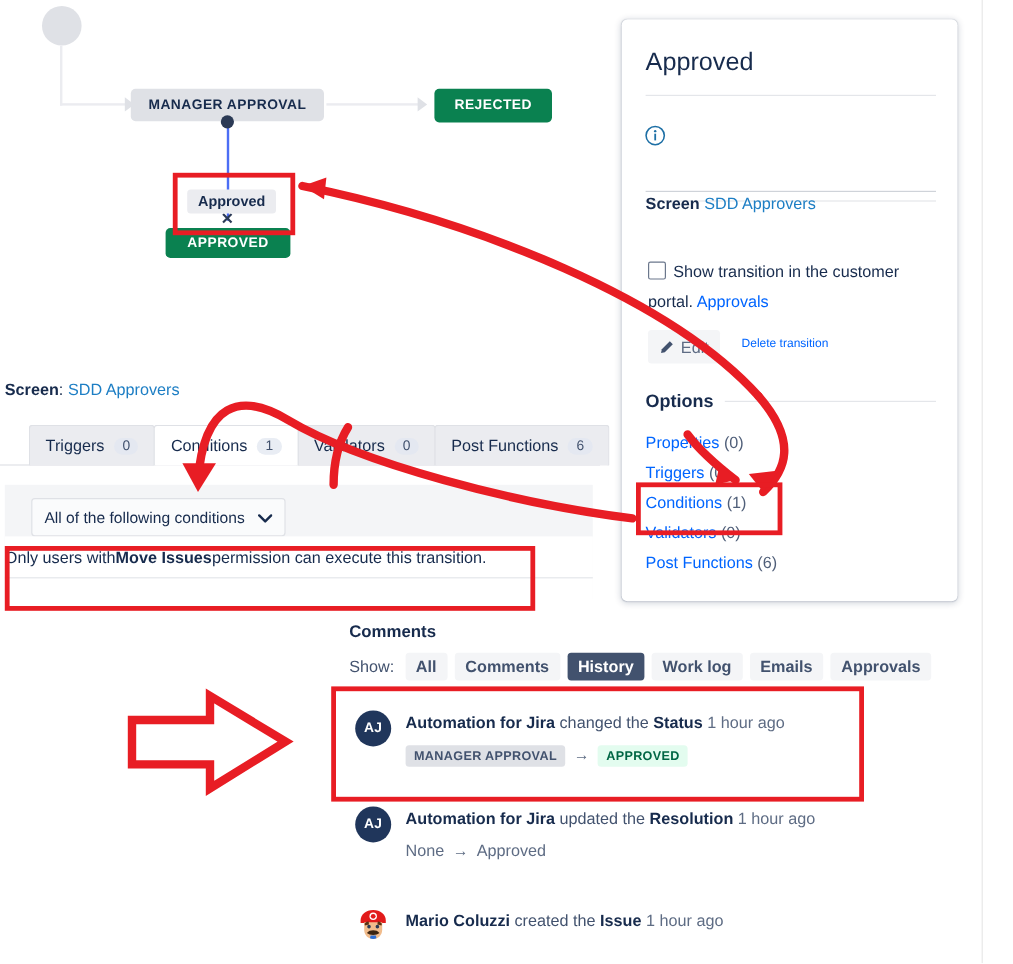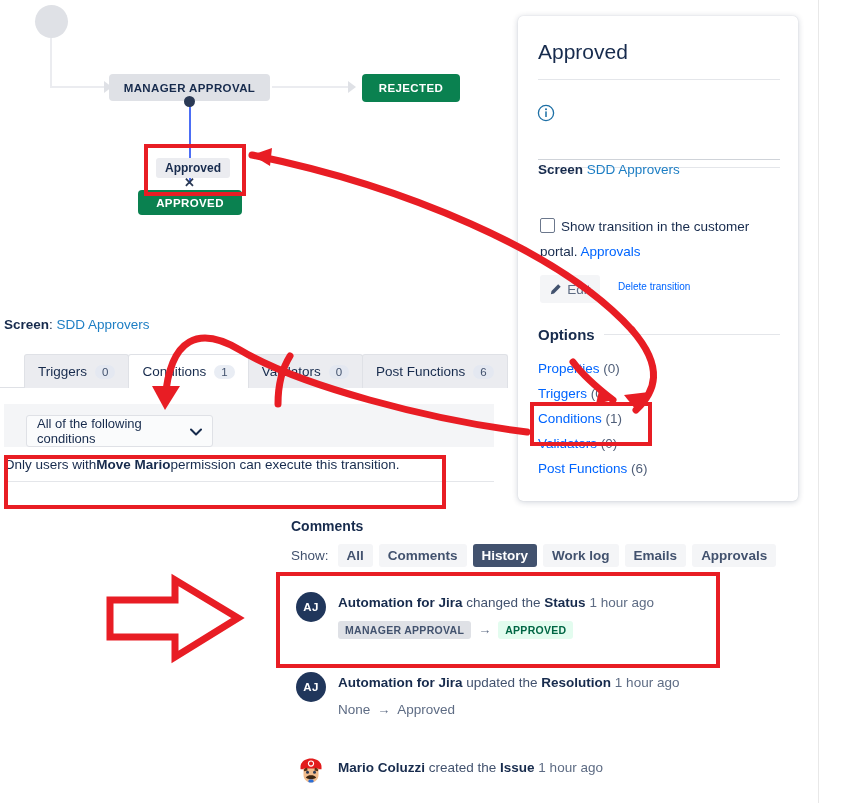--- a/index.html
+++ b/index.html
@@ -171,23 +171,23 @@
   .tab-badge {
     background: #e4e8f1; color: #42526e;
     border-radius: 9px; font-size: 11.5px;
     padding: 1px 7px;
   }
   .tab.active .tab-badge { background: #e9edf4; }
   #tabs-underline { left: 0px; top: 387px; width: 500px; height: 1px; background: #dfe1e6; }
 
   #conditions-panel { left: 4px; top: 404px; width: 490px; height: 95px; background: #f4f5f7; }
   #conditions-dropdown {
-    left: 26px; top: 415px; width: 187px; height: 32px;
+    left: 26px; top: 415px; width: 212px; height: 32px;
     background: #fafbfc; border: 1px solid #dfe1e6; border-radius: 3px;
-    display: flex; align-items: center; justify-content: flex-start;
+    display: flex; align-items: center; justify-content: space-between;
     padding: 0 10px;
     font-size: 13px; color: #172b4d;
     cursor: pointer; box-sizing: border-box;
   }
   #conditions-row {
     left: 4px; top: 447px; width: 490px; height: 34px;
     background: #ffffff;
     display: flex; align-items: center;
     font-size: 13.5px; color: #172b4d;
     box-sizing: border-box;
@@ -355,21 +355,21 @@
   <div class="abs" id="conditions-dropdown">
     <span>All of the following conditions</span>
     <span>
       <svg width="12" height="8" viewBox="0 0 12 8">
         <path d="M1 1.5l5 5 5-5" fill="none" stroke="#172b4d" stroke-width="2" stroke-linecap="round" stroke-linejoin="round"></path>
       </svg>
     </span>
   </div>
   <div class="abs" id="conditions-row">
     <span>Only users with </span>
-      <b>Move Mario</b>
+      <b>Move Issues</b>
       <span> permission can execute this transition.</span>
   </div>
   <div class="abs" id="conditions-row-bottom"></div>
 
   <div class="abs" id="activity-heading">Comments</div>
 
   <div class="abs" id="activity-filters">
     <span id="show-label">Show:</span>
     <span class="filter-chip">All</span>
     <span class="filter-chip">Comments</span>

